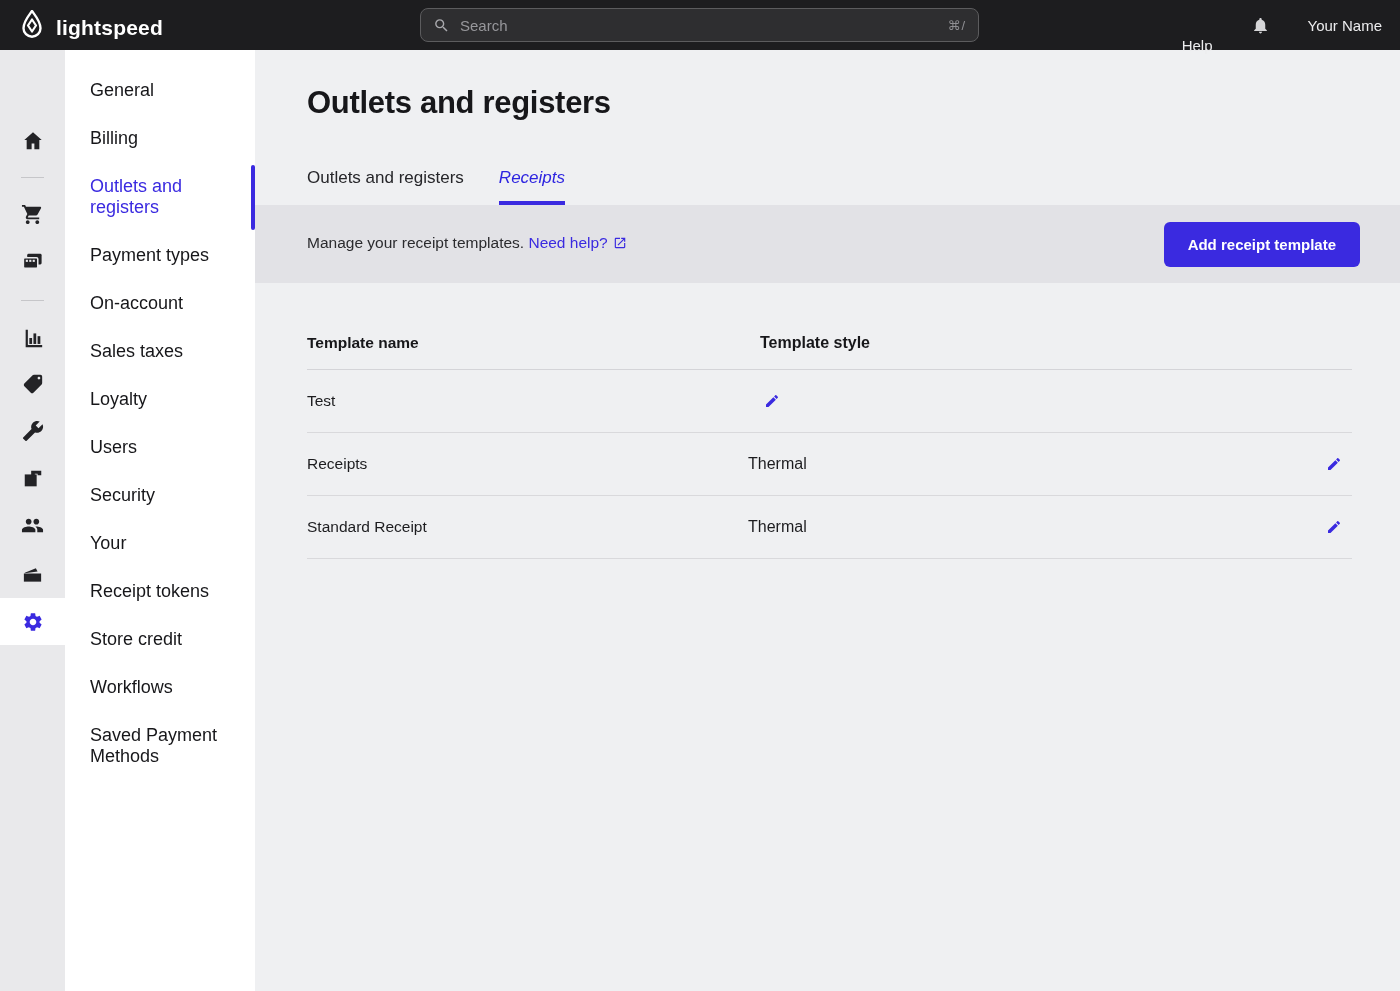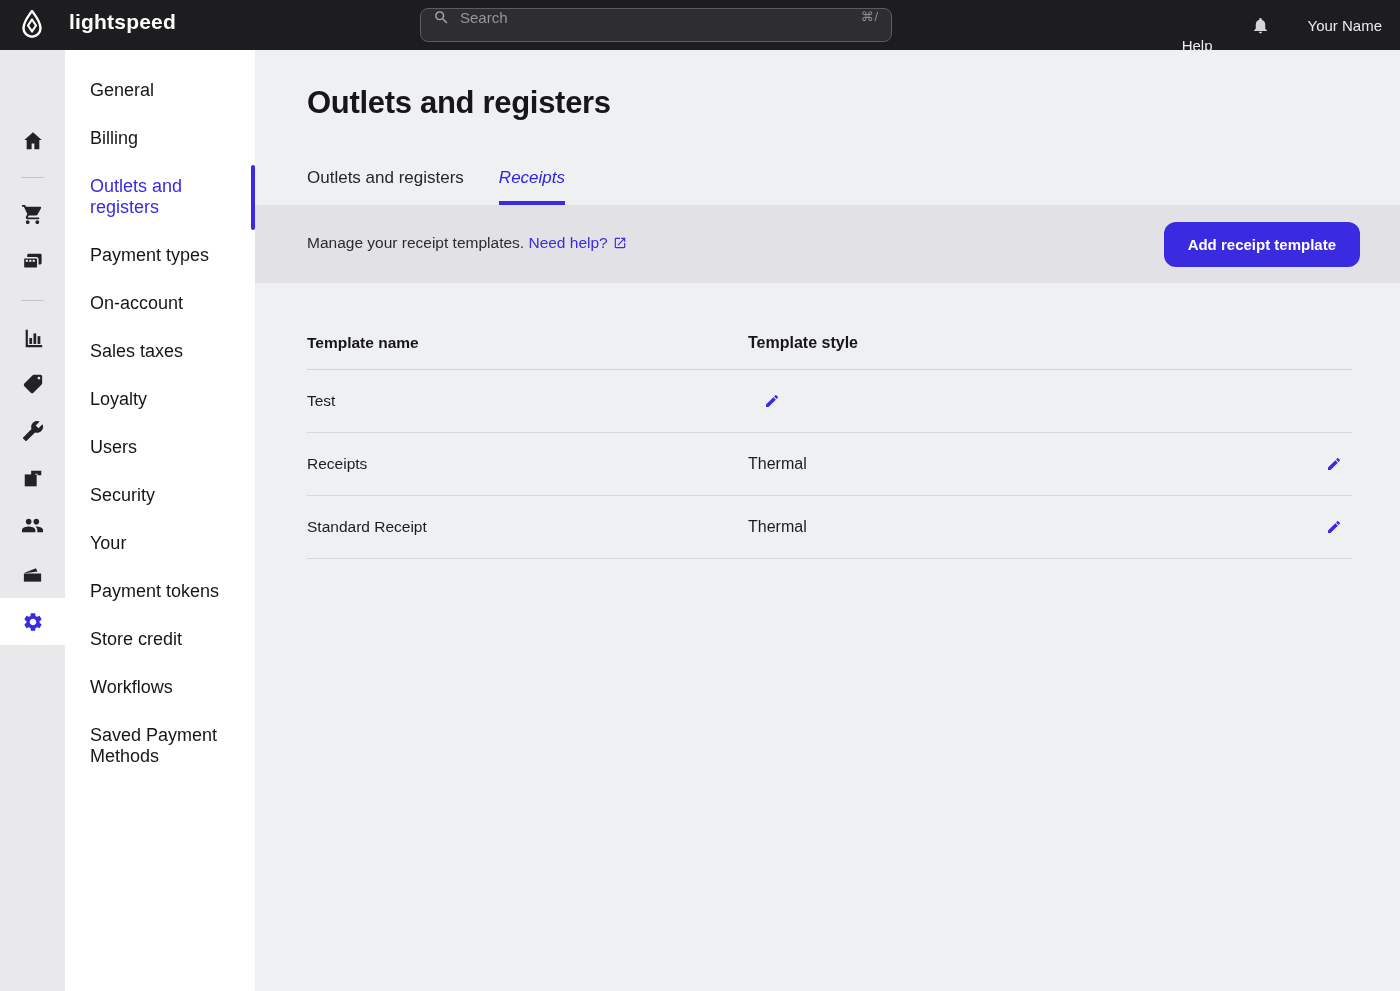--- a/index.html
+++ b/index.html
@@ -12,28 +12,28 @@
   }
 
   
   .topbar {
     position: absolute; top: 0; left: 0; width: 1400px; height: 50px;
     background: #1d1d1f;
     display: flex; align-items: center;
     z-index: 20;
   }
   .brand {
-    display: flex; align-items: flex-start; gap: 25px;
+    display: flex; align-items: flex-end; gap: 12px;
     padding-left: 20px; width: 420px;
   }
   .brand-word { color: #ffffff; font-size: 21px; font-weight: 700; letter-spacing: 0.2px; }
   .search-wrap { width: 540px; }
   .search-box {
-    display: flex; align-items: flex-start;
-    width: 472px; height: 34px;
+    display: flex; align-items: center;
+    width: 559px; height: 34px;
     background: #2e2e30;
     border: 1px solid #5c5c5e;
     border-radius: 8px;
     padding: 0 12px;
   }
   .search-box .mag { flex: 0 0 auto; margin-right: 10px; display: flex; }
   .search-input {
     flex: 1; background: transparent; border: none; outline: none;
     color: #d8d8da; font-size: 15px; font-family: inherit;
   }
@@ -98,29 +98,29 @@
   .banner {
     height: 78px; background: #e2e2e6;
     display: flex; align-items: center;
     padding: 0 40px 0 52px;
   }
   .banner-text { font-size: 15.5px; color: #2b2b2e; }
   .banner-link { color: #3a2ae0; cursor: pointer; text-decoration: none; }
   .ext-icon { display: inline-block; vertical-align: -2px; margin-left: 5px; }
   .banner-spacer { flex: 1; }
   .primary-btn {
-    background: #3a2ae0; color: #ffffff; border: none; border-radius: 12px;
+    background: #3a2ae0; color: #ffffff; border: none; border-radius: 6px;
     height: 45px; padding: 0 24px;
     font-size: 15px; font-weight: 700; font-family: inherit;
     cursor: pointer;
   }
 
   .tmpl-table { margin: 0 48px 0 52px; }
   .tmpl-row { display: flex; align-items: center; border-bottom: 1px solid #d9d9dc; }
-  .tmpl-row.head { padding: 51px 0 17px 0; border-bottom-color: #d4d4d8; }
+  .tmpl-row.head { padding: 51px 0 17px 0; border-bottom-color: #d4d4d8; gap: 12px; }
   .tmpl-row.body-row { padding: 22px 0; }
   .col-name { width: 441px; font-size: 15.5px; color: #1c1c1f; }
   .col-style { flex: 1; font-size: 16px; color: #1c1c1f; }
   .head .col-name, .head .col-style { font-weight: 700; color: #17171a; }
   .col-action { width: 42px; display: flex; justify-content: flex-end; padding-right: 10px; }
   .edit-btn { cursor: pointer; display: flex; }
   .edit-btn svg { fill: #3a2ae0; }
 </style>
 </head>
 <body>
@@ -228,21 +228,21 @@
   <a class="nav-item">General</a>
   <a class="nav-item">Billing</a>
   <a class="nav-item active">Outlets and registers</a>
   <a class="nav-item">Payment types</a>
   <a class="nav-item">On-account</a>
   <a class="nav-item">Sales taxes</a>
   <a class="nav-item">Loyalty</a>
   <a class="nav-item">Users</a>
   <a class="nav-item">Security</a>
   <a class="nav-item">Your</a>
-  <a class="nav-item">Payment tokens</a>
+  <a class="nav-item">Receipt tokens</a>
   <a class="nav-item">Store credit</a>
   <a class="nav-item">Workflows</a>
   <a class="nav-item">Saved Payment Methods</a>
 </nav>
 
 <main class="main">
   <h1 class="page-title">Outlets and registers</h1>
 
   <div class="tabs">
     <div class="tab">Outlets and registers</div>

